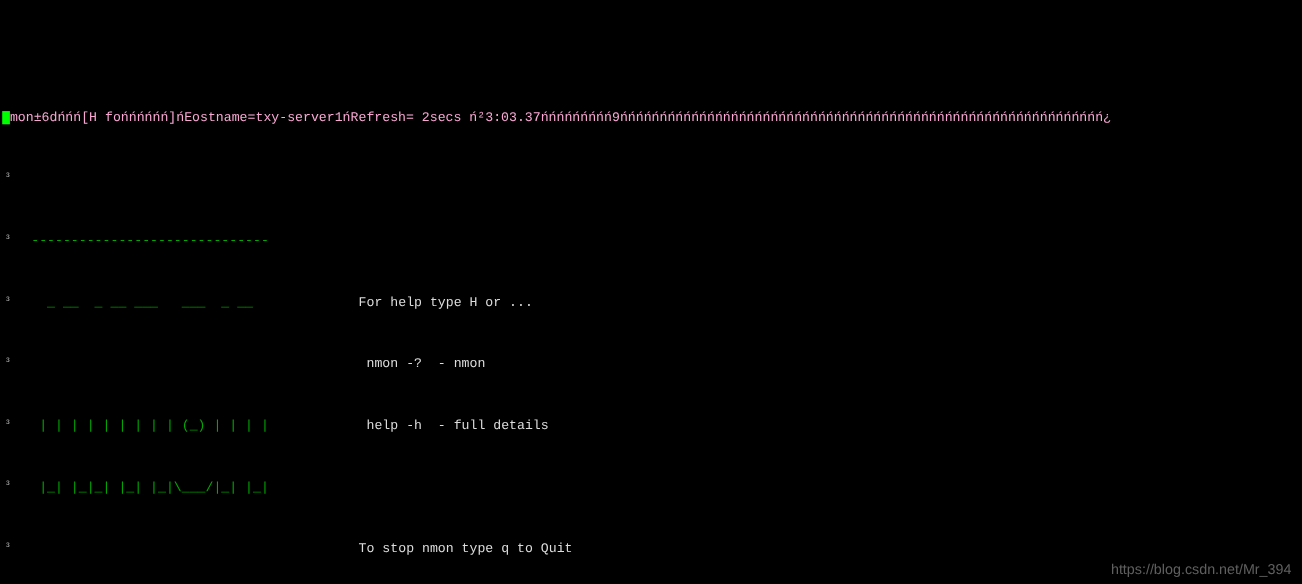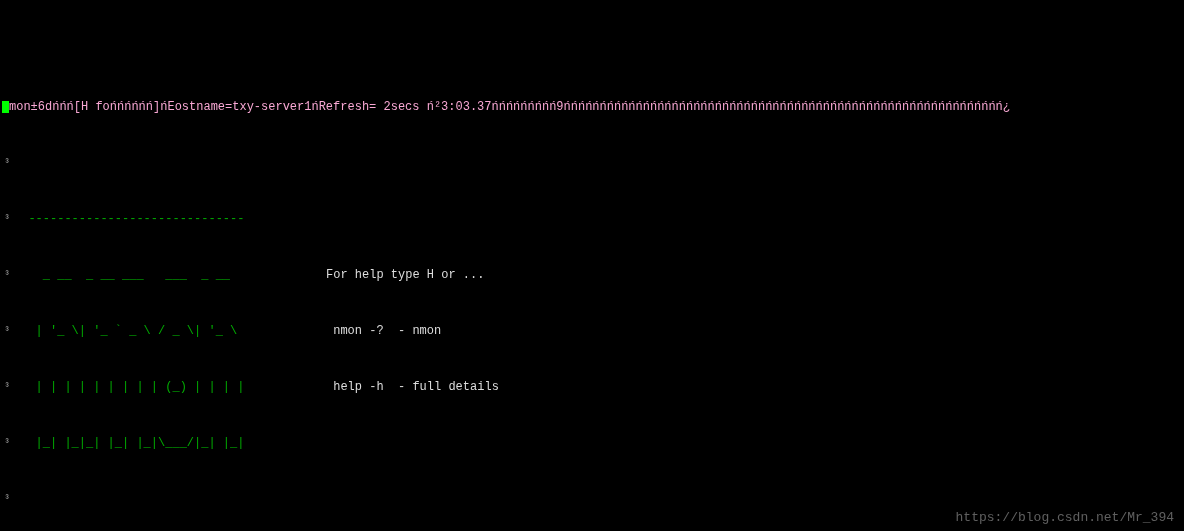--- a/index.html
+++ b/index.html
@@ -50,21 +50,21 @@
       color: #00aa00;
     }
     .white {
       color: #ddd;
     }
     .watermark {
       position: absolute;
       bottom: 6px;
       right: 10px;
       color: #888;
-      font-family: Liberation Mono, monospace;
+      font-family: Liberation Sans, sans-serif;
       font-size: 13px;
       opacity: 0.7;
     }
     .help-section {
       position: absolute;
       left: 264px;
       margin-left: 48px;
     }
   </style>
 </head>
@@ -75,27 +75,27 @@
 <div class="terminal">
 
   <div class="header-line"><span class="cursor-box"></span><span>mon±6dńńń[H fońńńńńń]ńEostname=</span><span>txy-server1</span><span>ńRefresh=</span><span> 2secs </span><span>ń²3:03.37</span><span>ńńńńńńńńń9ńńńńńńńńńńńńńńńńńńńńńńńńńńńńńńńńńńńńńńńńńńńńńńńńńńńńńńńńńńńńń¿</span></div>
 
   <div class="content-row"><div class="lm">³</div><div class="body"> </div></div>
 
   <div class="content-row"><div class="lm">³</div><div class="body"><span class="ascii-green">  ------------------------------</span></div></div>
 
   <div class="content-row"><div class="lm">³</div><div class="body" style="position:relative"><span class="ascii-green">    _ __  _ __ ___   ___  _ __  </span><span class="help-section white">For help type H or ...</span></div></div>
 
-  <div class="content-row"><div class="lm">³</div><div class="body" style="position:relative"><span class="ascii-green">   | '_ \| '_ ` _ \ / _ \| '_ \ </span><span class="help-section white"> nmon -?  - nmon</span></div></div>
+  <div class="content-row"><div class="lm">³</div><div class="body" style="position:relative"><span class="help-section white"> nmon -?  - nmon</span></div></div>
 
   <div class="content-row"><div class="lm">³</div><div class="body" style="position:relative"><span class="ascii-green">   | | | | | | | | | (_) | | | |</span><span class="help-section white"> help -h  - full details</span></div></div>
 
   <div class="content-row"><div class="lm">³</div><div class="body" style="position:relative"><span class="ascii-green">   |_| |_|_| |_| |_|\___/|_| |_|</span></div></div>
 
-  <div class="content-row"><div class="lm">³</div><div class="body" style="position:relative"><span class="ascii-green"> </span></div></div>
+  <div class="content-row"><div class="lm">³</div><div class="body" style="position:relative"><span class="ascii-green"> </span><span class="help-section white">To stop nmon type q to Quit</span></div></div>
 
   
 
   
 
   
   
   
   
   

